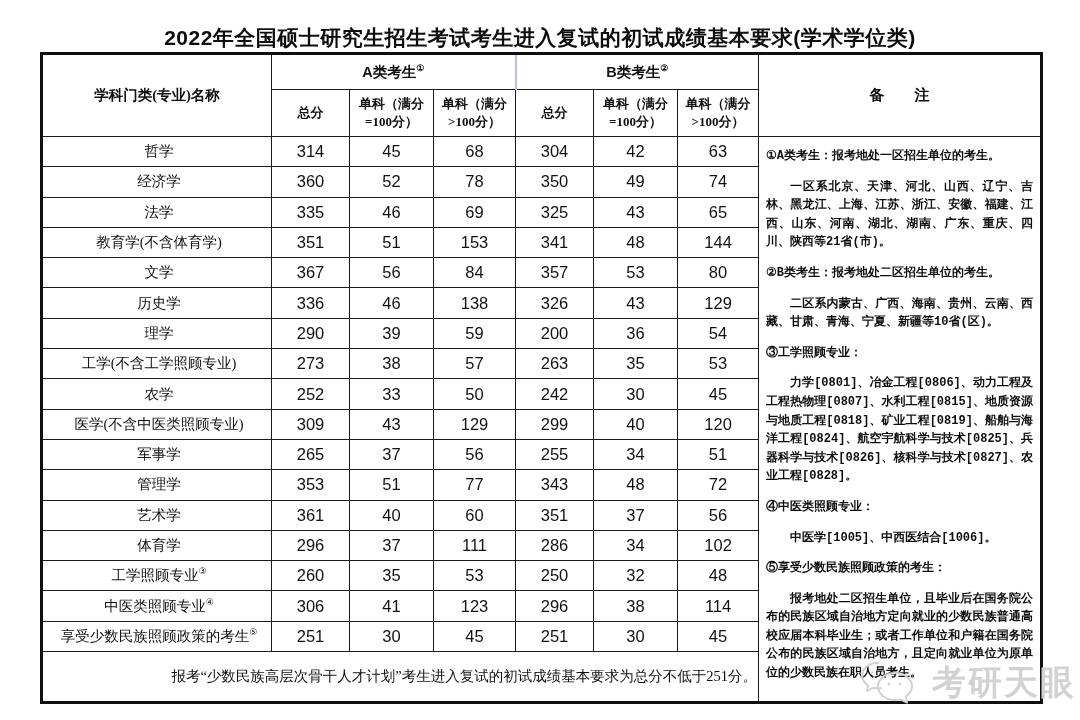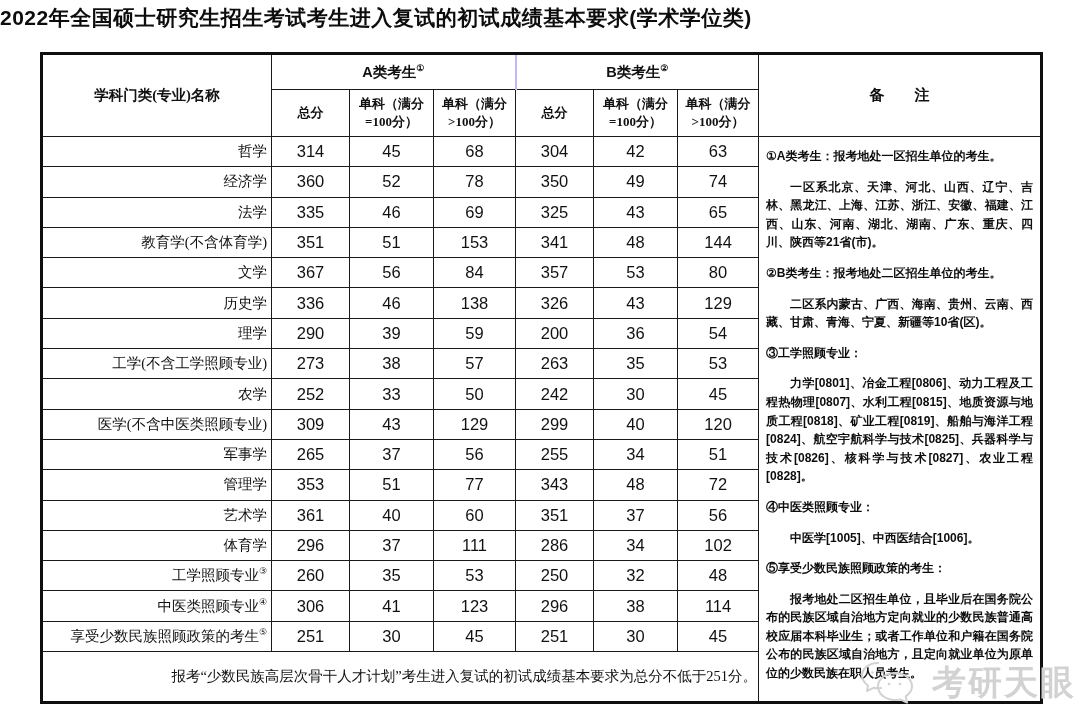--- a/index.html
+++ b/index.html
@@ -7,23 +7,24 @@
     position: relative;
     width: 1080px;
     height: 720px;
     background: #ffffff;
     overflow: hidden;
     font-family: "Liberation Sans", sans-serif;
     color: #111;
   }
   .page-title {
     position: absolute;
-    top: 4px;
+    top: 24px;
     left: 0;
     width: 100%;
+    text-align: center;
     font-size: 21px;
     font-weight: bold;
     letter-spacing: 0.5px;
     font-family: "Liberation Sans", sans-serif;
     color: #0d0d0d;
   }
   table.score-table {
     position: absolute;
     left: 40px;
     top: 52px;
@@ -65,21 +66,21 @@
     font-size: 15px;
     font-family: "Liberation Serif", serif;
     text-align: center;
     vertical-align: middle;
     border-left: 2px solid #0f0f0f;
     border-bottom: 2px solid #0f0f0f;
   }
   sup { font-size: 9px; vertical-align: super; line-height: 0; }
   .cell-name {
     height: 29px;
-    text-align: right;
+    text-align: center;
     padding: 0 4px 0 8px;
     font-size: 14.5px;
     font-family: "Liberation Serif", serif;
     border-right: 2px solid #0f0f0f;
     white-space: nowrap;
     overflow: hidden;
   }
   .cell-num {
     text-align: center;
     vertical-align: middle;
@@ -91,21 +92,21 @@
     vertical-align: top;
     text-align: left;
     padding: 10px 7px 6px 7px;
     border-left: 2px solid #0f0f0f;
     font-size: 12px;
     font-weight: bold;
     line-height: 1.55;
     font-family: "Liberation Sans", sans-serif;
     color: #0d0d0d;
   }
-  .remark-block { margin-bottom: 12px; }
+  .remark-block { margin-bottom: 12px; font-family: Liberation Mono, monospace; }
   .remark-head { text-indent: 0; }
   .remark-body { text-indent: 2em; text-align: justify; margin-top: 12px; }
   .cell-footer {
     height: 46px;
     text-align: right;
     vertical-align: middle;
     padding-left: 8px;
     font-size: 14.5px;
     font-family: "Liberation Serif", serif;
     border-right: 2px solid #0f0f0f;

